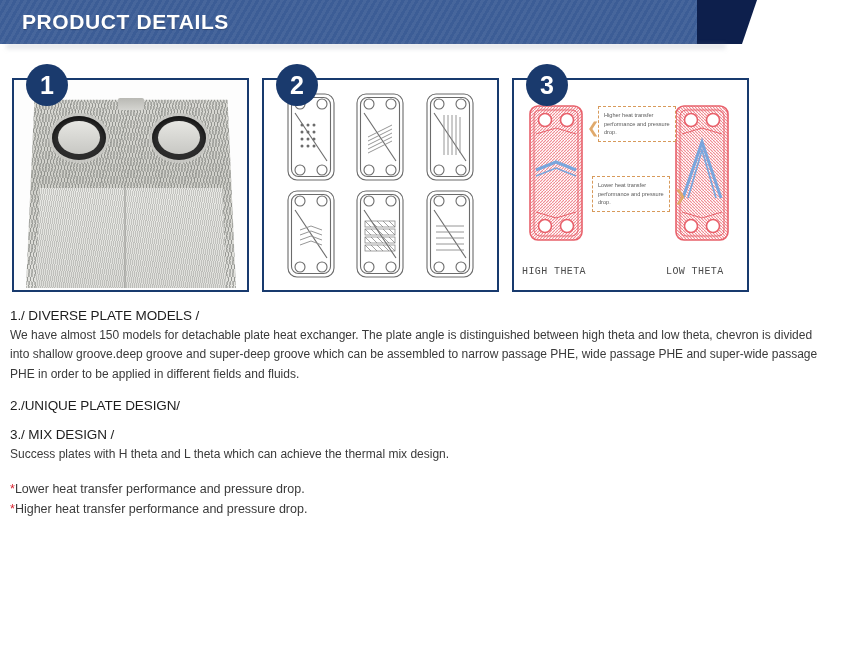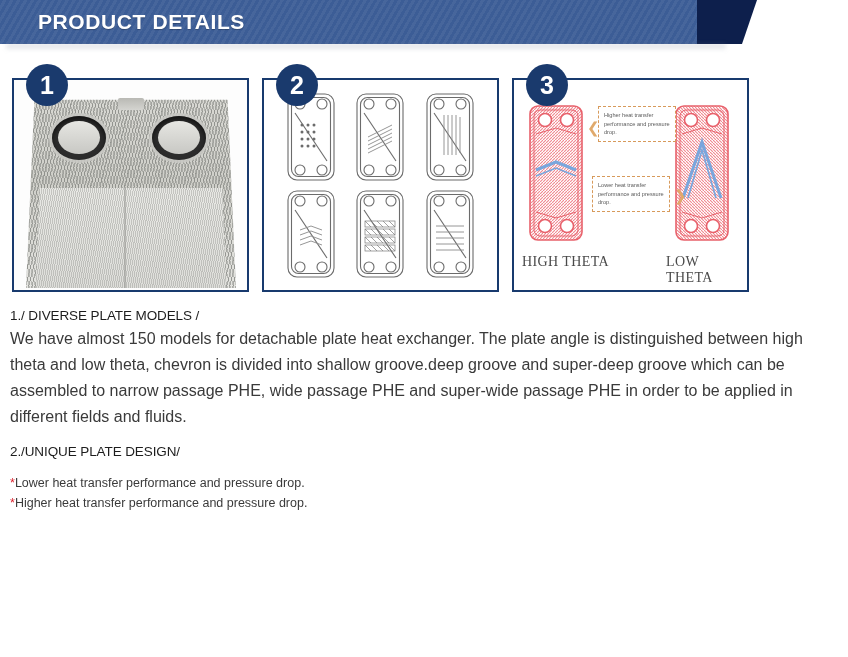--- a/index.html
+++ b/index.html
@@ -24,21 +24,21 @@
       rgba(255,255,255,0.055) 3px,
       rgba(255,255,255,0.055) 6px);
     clip-path: polygon(0 0, 740px 0, 698px 44px, 0 44px);
     display: flex; align-items: center;
   }
   .banner-title {
     color: #ffffff;
     font-size: 21px;
     font-weight: bold;
     letter-spacing: 0.6px;
-    padding-left: 38px;
+    padding-left: 22px;
     font-family: "Liberation Sans", sans-serif;
     text-shadow: 0 1px 1px rgba(0,0,0,0.25);
   }
   .banner-notch {
     position: absolute; left: 697px; top: 0;
     width: 60px; height: 44px;
     background: #0d1f4c;
     clip-path: polygon(0 0, 60px 0, 45px 44px, 0 44px);
   }
   .banner-shadow {
@@ -141,37 +141,37 @@
     width: 78px;
   }
   .callout.hi { left: 84px; top: 26px; }
   .callout.lo { left: 78px; top: 96px; }
   .arrow {
     position: absolute; color: #e0a96b; font-size: 15px; line-height: 1;
   }
   .arrow.a1 { left: 73px; top: 40px; }
   .arrow.a2 { left: 160px; top: 108px; }
   .theta-label {
-    position: absolute; top: 174px;
-    font-size: 14px; color: #4a4a4a; letter-spacing: 0.4px;
-    font-family: Liberation Serif, serif;
+    position: absolute; top: 186px;
+    font-size: 10px; color: #4a4a4a; letter-spacing: 0.4px;
+    font-family: Liberation Mono, monospace;
   }
   .theta-label.hl { left: 8px; }
   .theta-label.ll { left: 152px; }
 
   
   .content { padding: 16px 10px 0 10px; }
   .sec-head {
     font-size: 13.5px; font-weight: normal; color: #1d1d1d;
     letter-spacing: -0.1px;
     margin-bottom: 3px;
     font-family: "Liberation Sans", sans-serif;
   }
   .sec-body {
-    font-size: 16px; color: #3a3a3a; line-height: 1.62;
+    font-size: 12px; color: #3a3a3a; line-height: 1.62;
     max-width: 810px;
     font-family: "Liberation Sans", sans-serif;
   }
   .sec-block { margin-bottom: 14px; }
   .note { font-size: 12.5px; color: #3a3a3a; line-height: 1.65; }
   .star { color: #d9232e; }
 </style>
 </head>
 <body>
 
@@ -396,20 +396,24 @@
 
   <div class="sec-block">
     <div class="sec-head">1./ DIVERSE PLATE MODELS /</div>
     <div class="sec-body">We have almost 150 models for detachable plate heat exchanger. The plate angle is distinguished between high theta and low theta, chevron is divided into shallow groove.deep groove and super-deep groove which can be assembled to narrow passage PHE, wide passage PHE and super-wide passage PHE in order to be applied in different fields and fluids.</div>
   </div>
 
   <div class="sec-block">
     <div class="sec-head">2./UNIQUE PLATE DESIGN/</div>
   </div>
 
+  <div class="sec-block">
+    <div class="sec-head">3./ MIX DESIGN /</div>
+    <div class="sec-body">Success plates with H theta and L theta which can achieve the thermal mix design.</div>
+  </div>
 
   <div class="note">
     <span class="star">*</span><span>Lower heat transfer performance and pressure drop.</span>
   </div>
   <div class="note">
     <span class="star">*</span><span>Higher heat transfer performance and pressure drop.</span>
   </div>
 
 </div>
 

